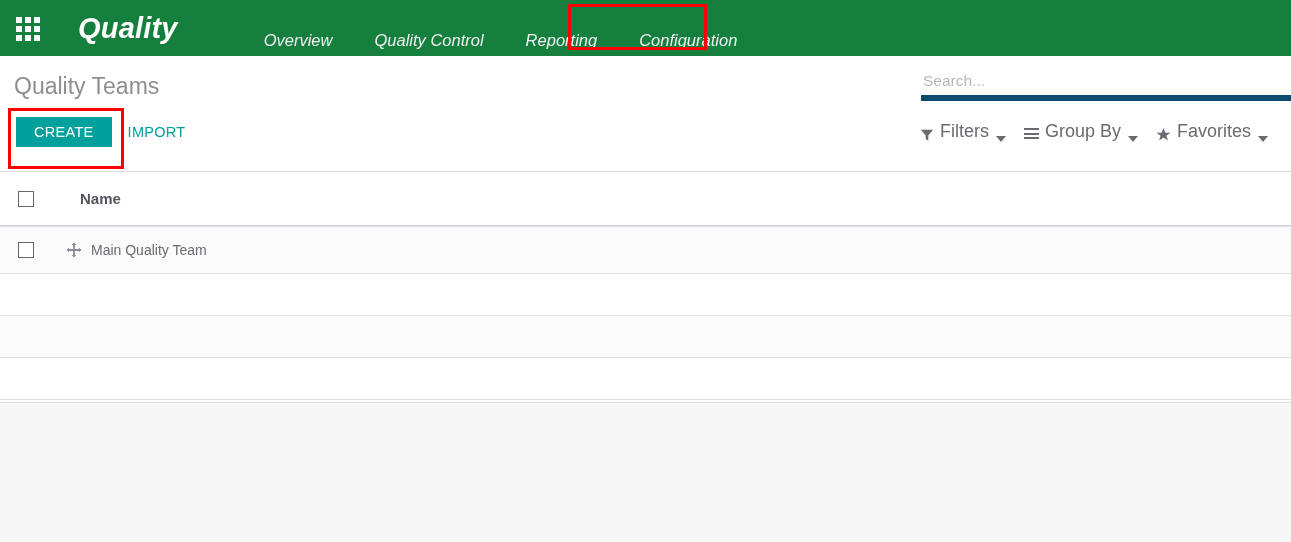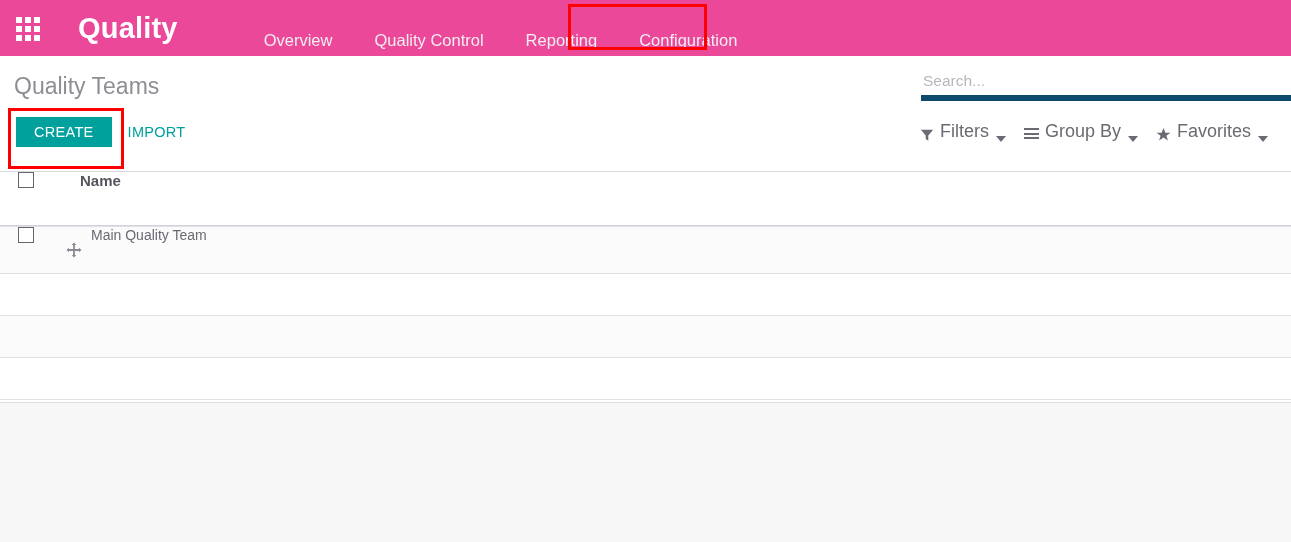--- a/index.html
+++ b/index.html
@@ -9,23 +9,24 @@
     background: #ffffff;
     font-family: "Liberation Sans", sans-serif;
     overflow: hidden;
   }
 
   
   .navbar {
     position: absolute;
     top: 0; left: 0;
     width: 1291px; height: 56px;
-    background: #ec4899;
-    display: flex;
-    align-items: center;
+    background: #15803d;
+    display: flex;
+    align-items: center;
+    font-style: italic;
   }
   .apps-icon {
     width: 26px; height: 22px;
     margin-left: 16px;
     display: grid;
     grid-template-columns: repeat(3, 6px);
     grid-template-rows: repeat(3, 6px);
     gap: 3px;
     cursor: pointer;
   }
@@ -169,20 +170,21 @@
   }
 
   
   .list {
     position: absolute;
     top: 172px; left: 0;
     width: 1291px;
   }
   .row {
     display: flex;
+    align-items: center;
     width: 1291px;
     border-bottom: 1px solid #e2e0e6;
   }
   .row.header-row {
     height: 54px;
     background: #ffffff;
     border-bottom: 1px solid #d3d1d9;
   }
   .row.data-row {
     height: 48px;

